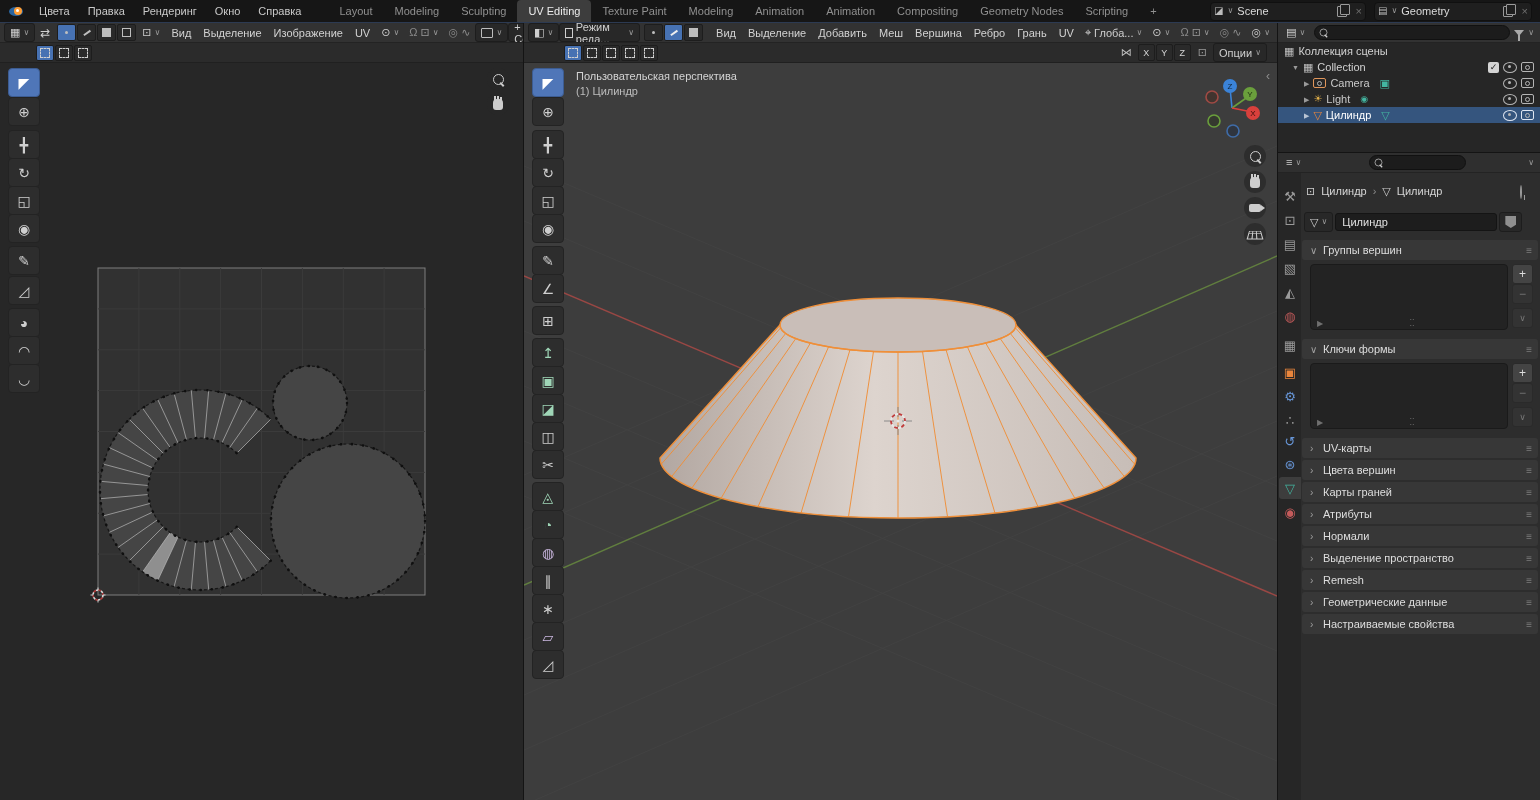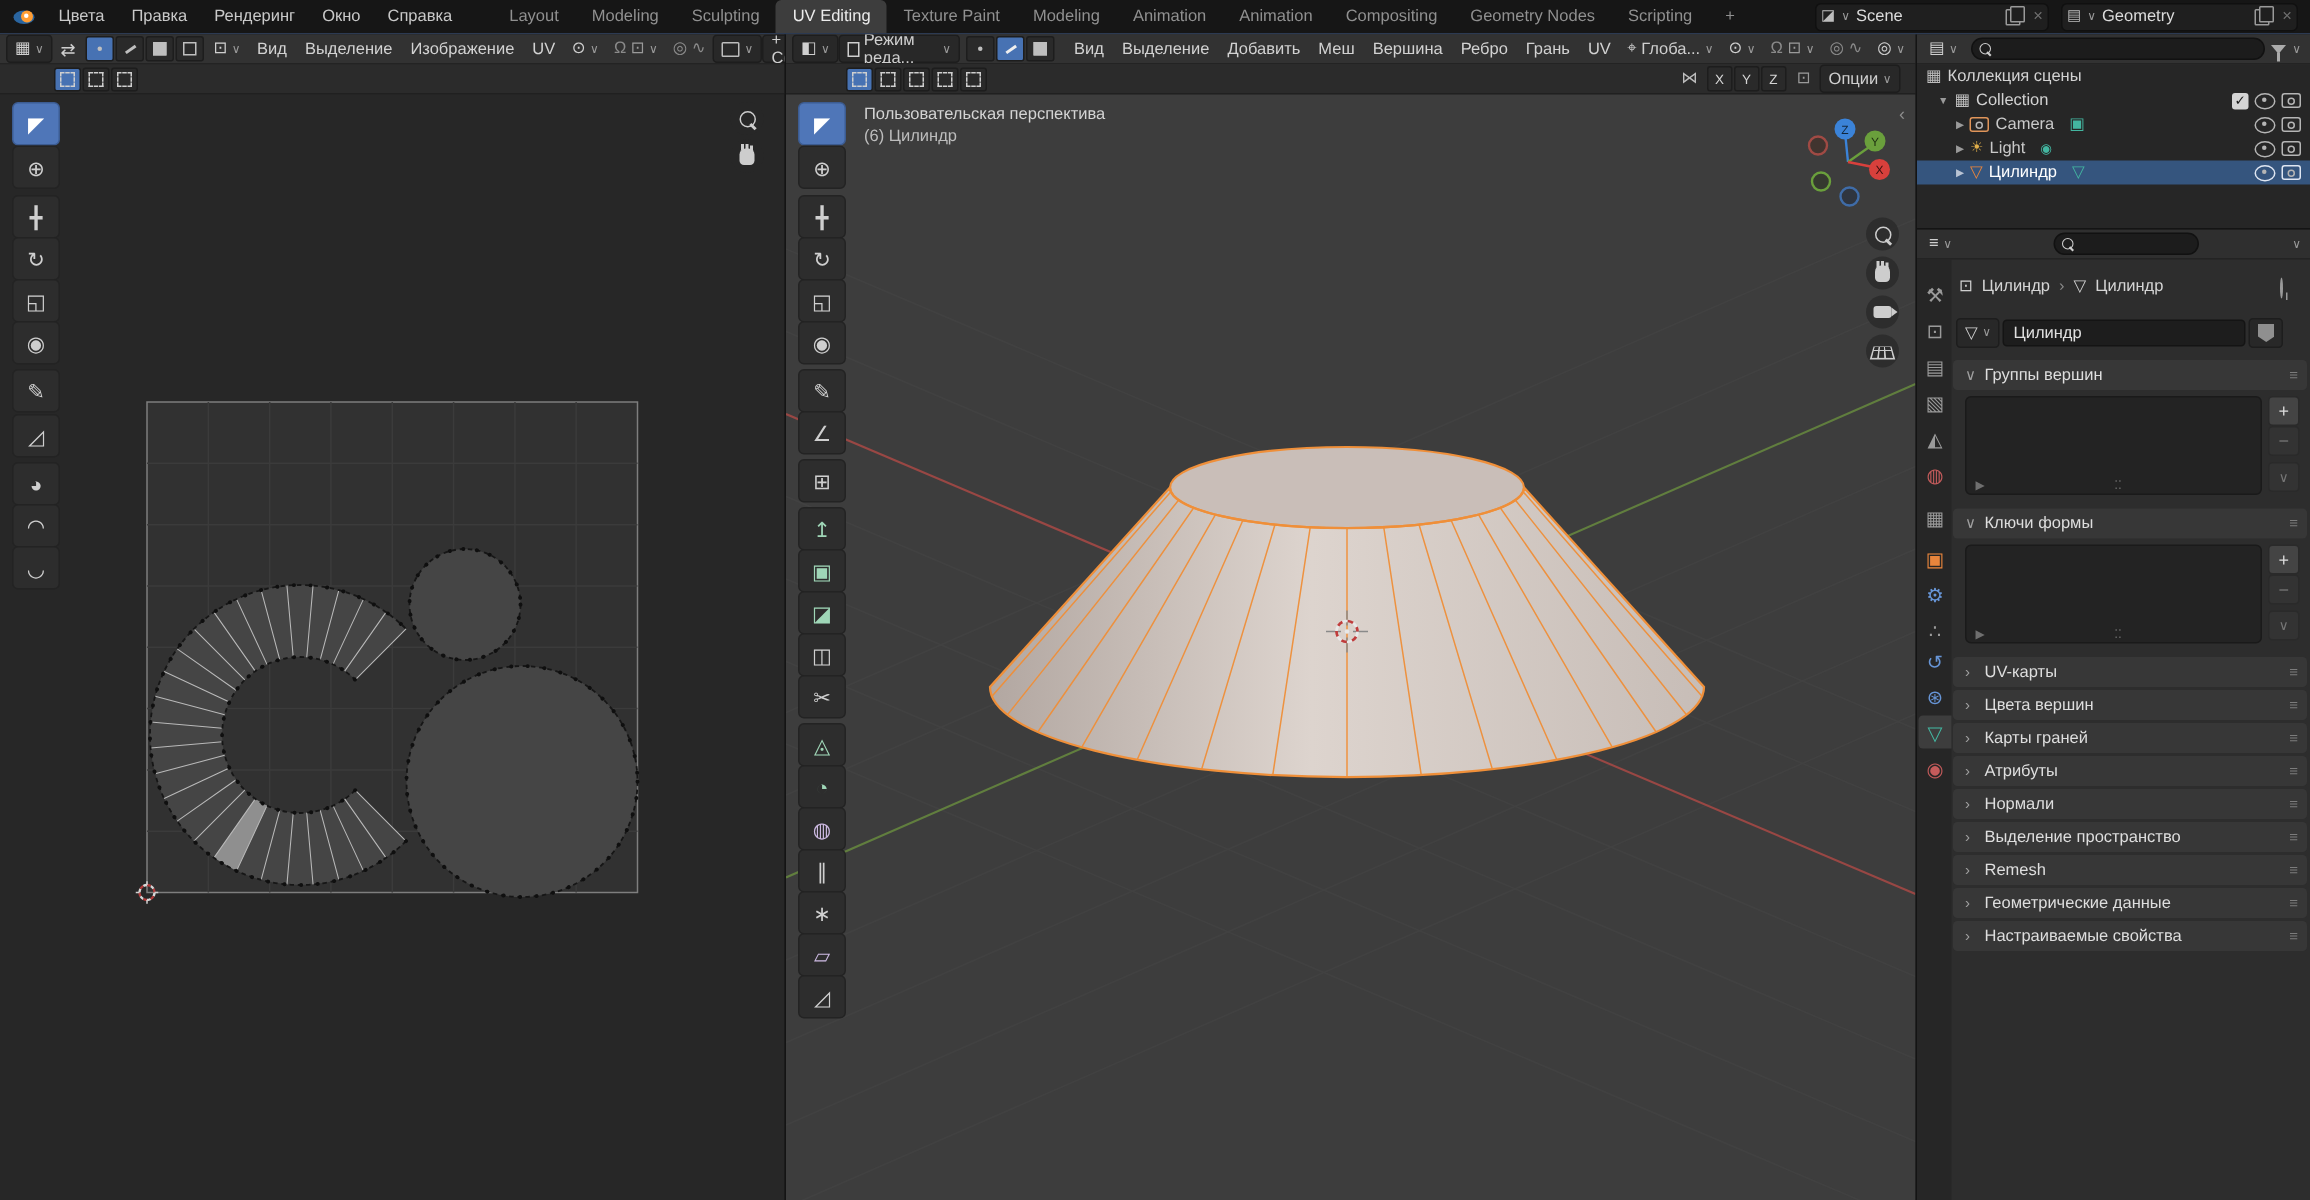--- a/index.html
+++ b/index.html
@@ -379,21 +379,21 @@
 
       <g>
         <path d="M374,344V354 M374,362V372 M360,358H370 M378,358H388" stroke="#8a8a8a" stroke-width="1"></path>
         <circle cx="374" cy="358" r="7" fill="none" stroke="#e8e8e8" stroke-width="1.8" stroke-dasharray="3.7 3.7"></circle>
         <circle cx="374" cy="358" r="7" fill="none" stroke="#c03c3c" stroke-width="1.8" stroke-dasharray="3.7 3.7" stroke-dashoffset="3.7"></circle>
         <circle cx="374" cy="358" r="1.5" fill="#e8e8e8"></circle>
       </g>
     </svg>
 
     <div class="abs" style="left:52px;top:47px;color:#d4d4d4;">Пользовательская перспектива</div>
-    <div class="abs" style="left:52px;top:62px;color:#bdbdbd;">(6) Цилиндр</div>
+    <div class="abs" style="left:52px;top:62px;color:#bdbdbd;">(1) Цилиндр</div>
     <div class="abs" style="left:742px;top:46px;color:#8f8f8f;font-size:12px;">‹</div>
 
     <div>
       <div class="tbtn active" style="left:8px;top:45px;">
           <span class="glyph">◤</span>
         </div>
       <div class="tbtn" style="left:8px;top:74px;">
           <span class="glyph">⊕</span>
         </div>
       <div class="tbtn" style="left:8px;top:107px;">

